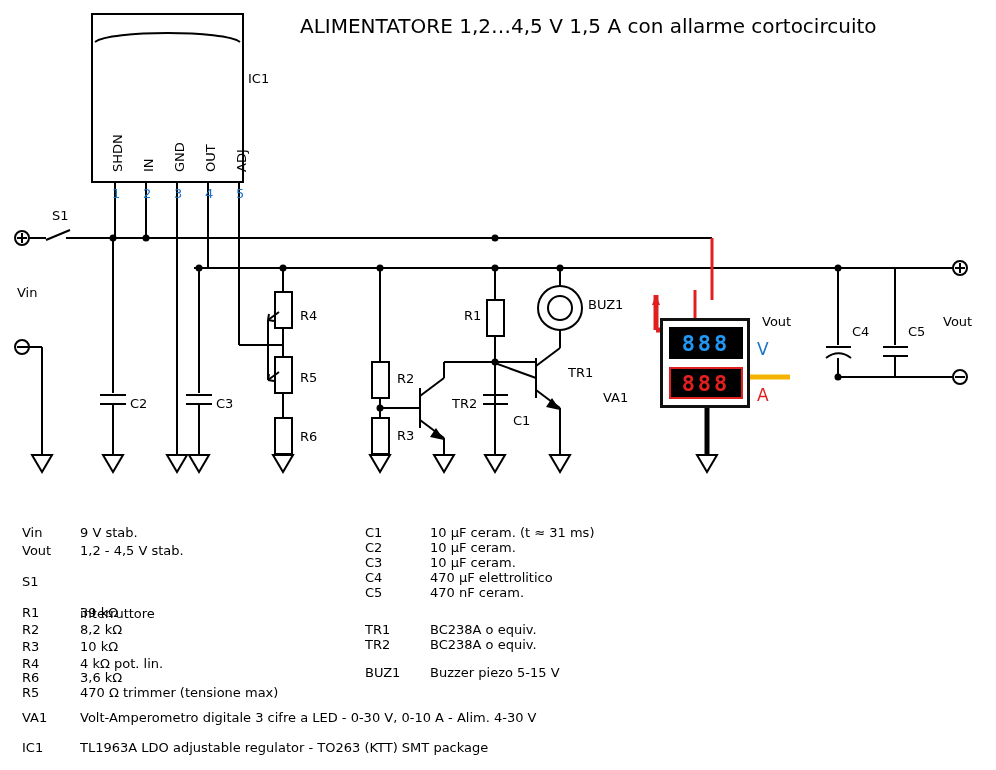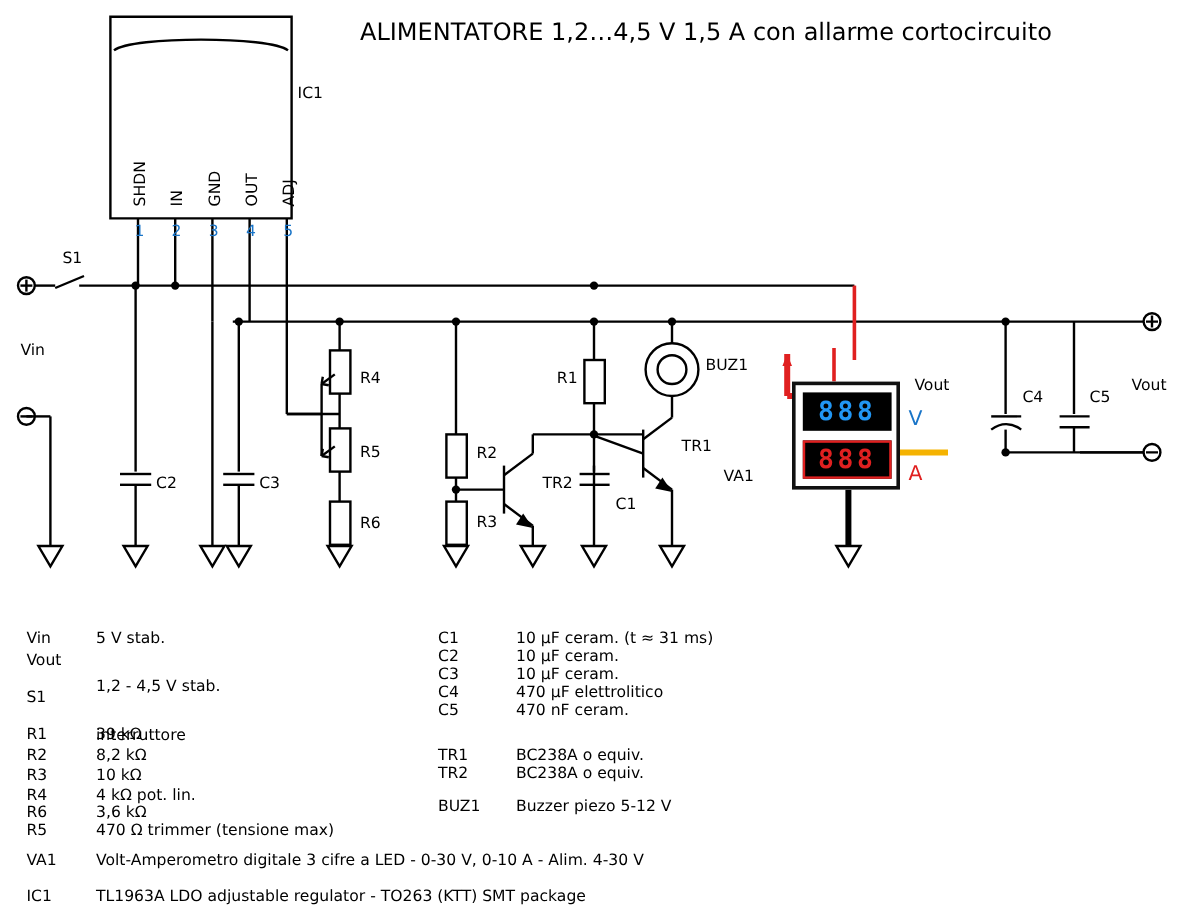--- a/index.html
+++ b/index.html
@@ -296,23 +296,23 @@
   <div class="lbl" style="left:603px; top:390px;">VA1</div>
 
   <div id="meter">
     <div class="meter-win" id="meter-v">888</div>
     <div class="meter-win" id="meter-a">888</div>
   </div>
   <div class="lbl blue" style="left:757px; top:339px; font-size:17px;">V</div>
   <div class="lbl red" style="left:757px; top:385px; font-size:17px;">A</div>
 
   <div class="bom bom-col-a" style="top:525px;">Vin</div>
-  <div class="bom bom-col-b" style="top:525px;">5 V stab.</div>
+  <div class="bom bom-col-b" style="top:525px;">9 V stab.</div>
   <div class="bom bom-col-a" style="top:543px;">Vout</div>
-  <div class="bom bom-col-b" style="top:543px;margin-top:22px;">1,2 - 4,5 V stab.</div>
+  <div class="bom bom-col-b" style="top:543px;">1,2 - 4,5 V stab.</div>
 
   <div class="bom bom-col-a" style="top:574px;">S1</div>
   <div class="bom bom-col-b" style="top:574px;margin-top:32px;">interruttore</div>
 
   <div class="bom bom-col-a" style="top:605px;">R1</div>
   <div class="bom bom-col-b" style="top:605px;">39 kΩ</div>
   <div class="bom bom-col-a" style="top:622px;">R2</div>
   <div class="bom bom-col-b" style="top:622px;">8,2 kΩ</div>
   <div class="bom bom-col-a" style="top:639px;">R3</div>
   <div class="bom bom-col-b" style="top:639px;">10 kΩ</div>
@@ -333,20 +333,20 @@
   <div class="bom bom-col-d" style="top:570px;text-align:right;">470 µF elettrolitico</div>
   <div class="bom bom-col-c" style="top:585px;">C5</div>
   <div class="bom bom-col-d" style="top:585px;">470 nF ceram.</div>
 
   <div class="bom bom-col-c" style="top:622px;">TR1</div>
   <div class="bom bom-col-d" style="top:622px;">BC238A o equiv.</div>
   <div class="bom bom-col-c" style="top:637px;">TR2</div>
   <div class="bom bom-col-d" style="top:637px;">BC238A o equiv.</div>
 
   <div class="bom bom-col-c" style="top:665px;">BUZ1</div>
-  <div class="bom bom-col-d" style="top:665px;">Buzzer piezo 5-12 V</div>
+  <div class="bom bom-col-d" style="top:665px;">Buzzer piezo 5-15 V</div>
 
   <div class="bom bom-col-a" style="top:710px;">VA1</div>
   <div class="bom bom-col-b" style="top:710px;">Volt-Amperometro digitale 3 cifre a LED - 0-30 V, 0-10 A - Alim. 4-30 V</div>
   <div class="bom bom-col-a" style="top:740px;">IC1</div>
   <div class="bom bom-col-b" style="top:740px;">TL1963A LDO adjustable regulator - TO263 (KTT) SMT package</div>
 
 </div>
 
 </body></html>

